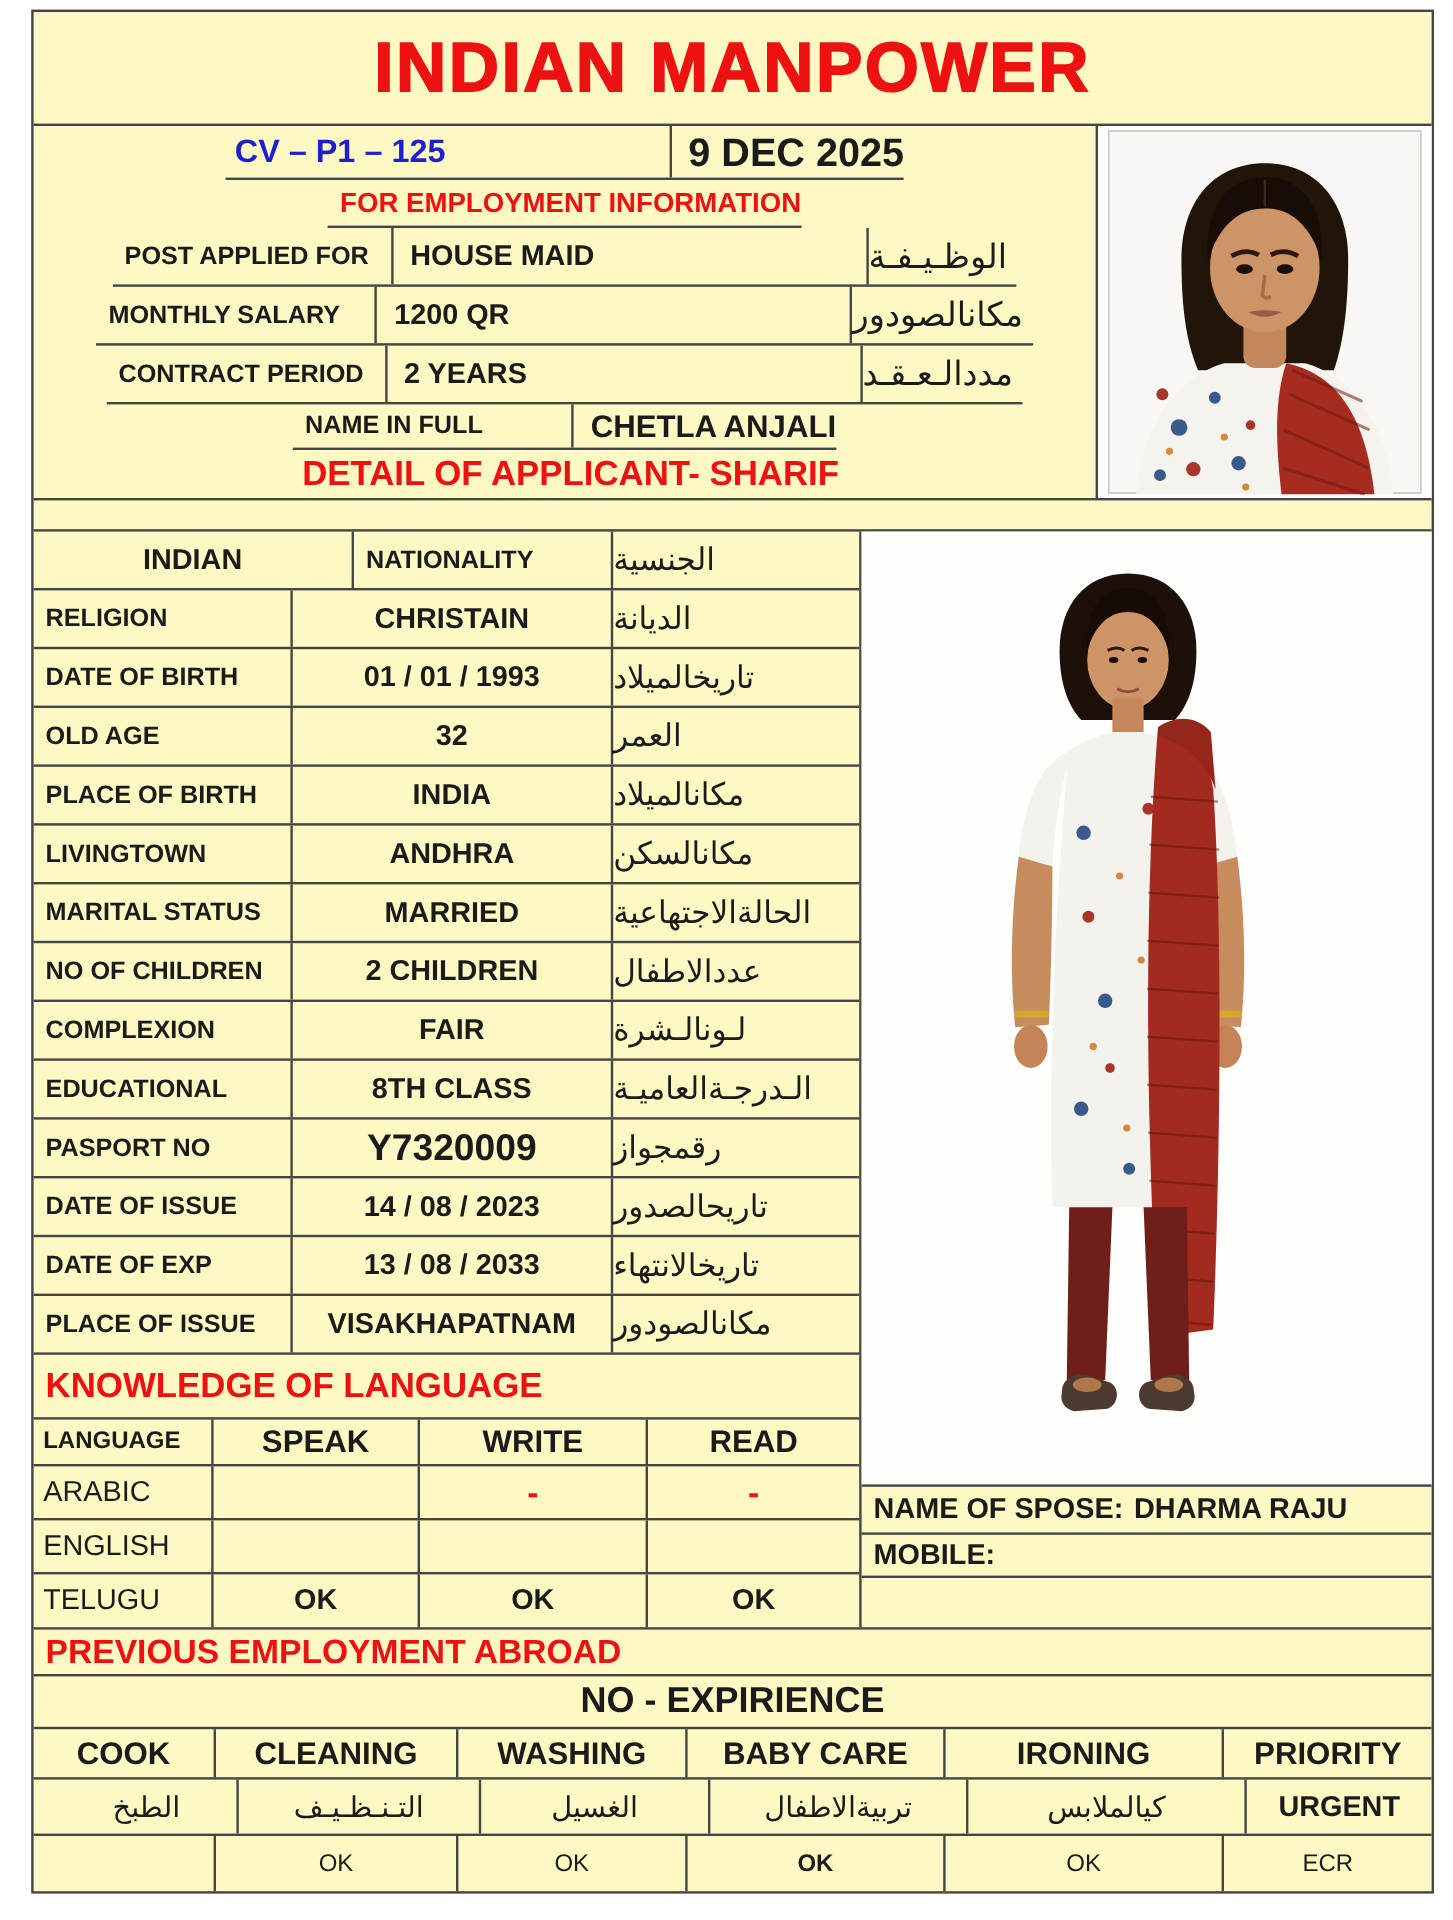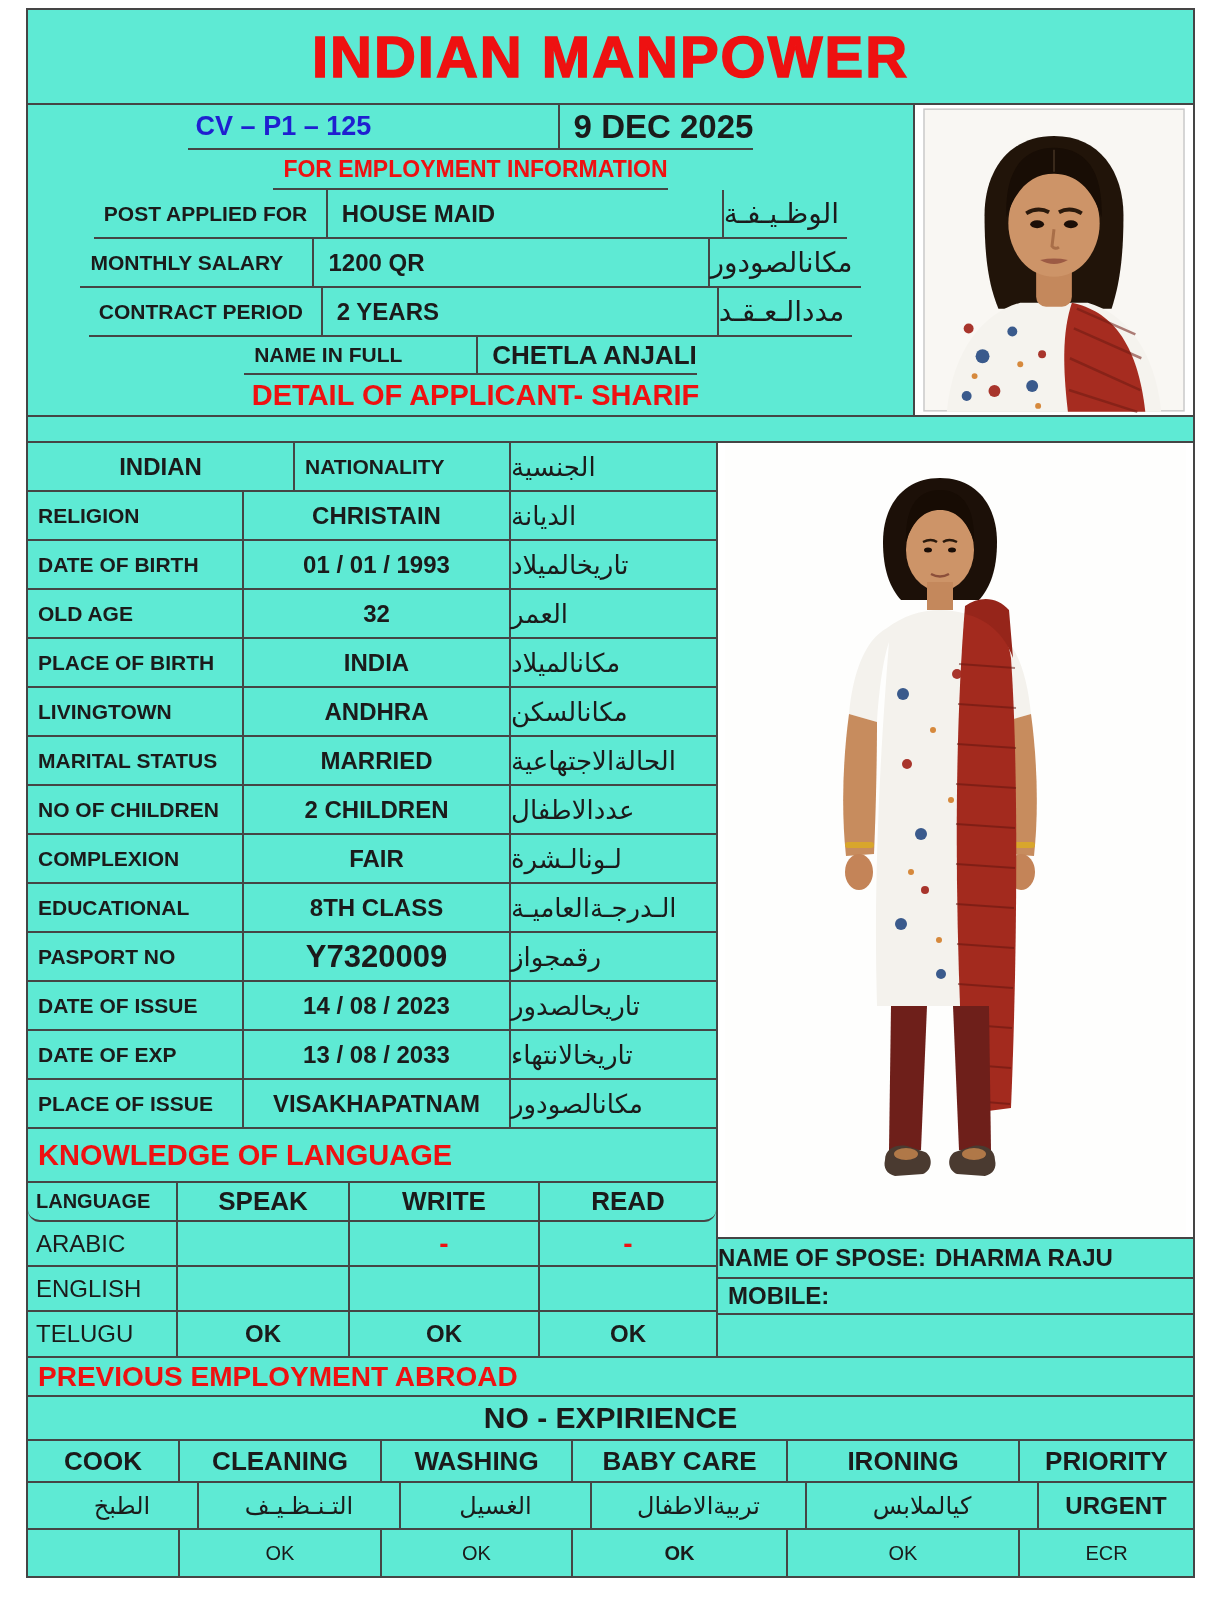--- a/index.html
+++ b/index.html
@@ -9,21 +9,21 @@
     --blue: #1f1fd0;
     --ink: #1b1b1b;
   }
   body { background: #fff; }
   .page {
     position: relative; width: 1211px; height: 1600px; background: #fff;
     font-family: "Liberation Sans", sans-serif; color: var(--ink); overflow: hidden;
   }
   .doc {
     position: absolute; left: 26px; top: 8px; width: 1169px; height: 1570px;
-    border: 2px solid var(--line); display: flex; flex-direction: column; background: #5eead4;
+    border: 2px solid var(--line); display: flex; flex-direction: column; background: #fef9c3;
   }
   
   .title-band {
     height: 95px; border-bottom: 2px solid var(--line);
     display: flex; align-items: center; justify-content: center;
     color: var(--red); font-weight: bold; font-size: 58px; letter-spacing: 2px;
     -webkit-text-stroke: 1.5px var(--red);
   }
   
   .c { display: flex; align-items: center; }
@@ -52,34 +52,34 @@
   .main-right { flex: 1; display: flex; flex-direction: column; }
   .mrow { display: flex; height: 49px; border-bottom: 2px solid var(--line); }
   .mlbl { width: 216px; padding-left: 10px; font-weight: bold; font-size: 21px; }
   .mval { width: 267px; justify-content: center; font-weight: bold; font-size: 24px; }
   .mval.xl { font-size: 31px; }
   .mar  { flex: 1; justify-content: flex-end; padding-right: 10px;
           font-family: "DejaVu Sans", sans-serif; font-size: 26px; direction: rtl; }
   .knowledge-band { height: 54px; border-bottom: 2px solid var(--line);
           display: flex; align-items: center; font-size: 29px; }
   .lrow { display: flex; border-bottom: 2px solid var(--line); }
-  .lhead { height: 39px; border-radius: 12px; }
+  .lhead { height: 39px; }
   .lh-lang { width: 150px; padding-left: 8px; font-weight: bold; font-size: 20px; }
   .w-speak { width: 172px; } .w-write { width: 190px; } .w-read { flex: 1; }
   .lh { justify-content: center; font-weight: bold; font-size: 26px; }
   .ldata { height: 45px; }
   .ldata.last { height: 44px; border-bottom: none; }
   .lname { width: 150px; padding-left: 8px; font-size: 24px; }
   .lcell { justify-content: center; font-weight: bold; font-size: 24px; }
   .red-mark { color: var(--red); font-size: 28px; }
   
   .photo-cell { height: 796px; border-bottom: 2px solid var(--line);
           display: flex; align-items: center; justify-content: center; background: #fff; }
   .spouse-row { height: 40px; border-bottom: 2px solid var(--line);
-          display: flex; align-items: center; font-weight: bold; font-size: 24px; gap: 9px; }
+          display: flex; align-items: center; padding-left: 10px; font-weight: bold; font-size: 24px; gap: 9px; }
   .mobile-row { height: 36px; border-bottom: 2px solid var(--line);
           display: flex; align-items: center; padding-left: 10px; font-weight: bold; font-size: 24px; gap: 9px; }
   .empty-row { flex: 1; }
   
   .prev-band { height: 39px; border-bottom: 2px solid var(--line);
           display: flex; align-items: center; font-size: 28px; }
   .noexp-band { height: 44px; border-bottom: 2px solid var(--line);
           display: flex; align-items: center; justify-content: center; font-weight: bold; font-size: 30px; }
   .skills-row { display: flex; border-bottom: 2px solid var(--line); }
   .sk-head { height: 42px; }

